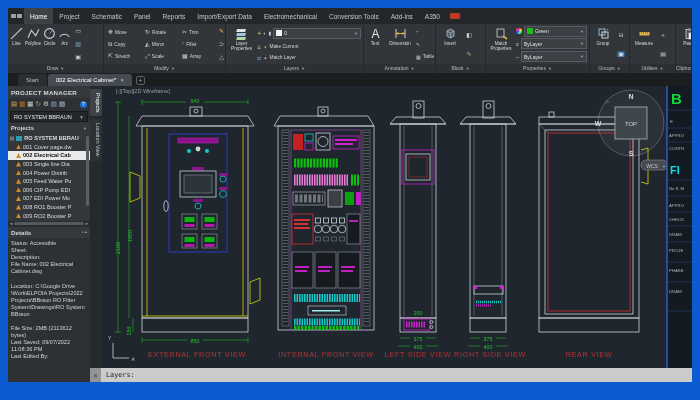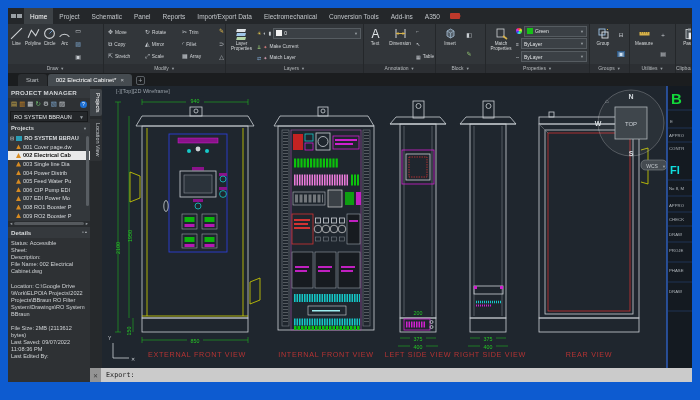--- a/index.html
+++ b/index.html
@@ -751,17 +751,17 @@
               <line x1="11" y1="257" x2="11" y2="272" class="wline"></line>
               <line x1="11" y1="272" x2="27" y2="272" class="wline"></line>
               <text x="29" y="274.5" font-size="5" fill="#c8cdd2">✕</text>
             </g>
           </svg>
         </div>
       </div>
 
       <div class="cmdbar">
         <div class="cmdgrip">✕</div>
-        <div class="cmdtxt">Export:</div>
+        <div class="cmdtxt">Layers:</div>
       </div>
     </div>
   </div>
 </div>
 
 </body></html>

